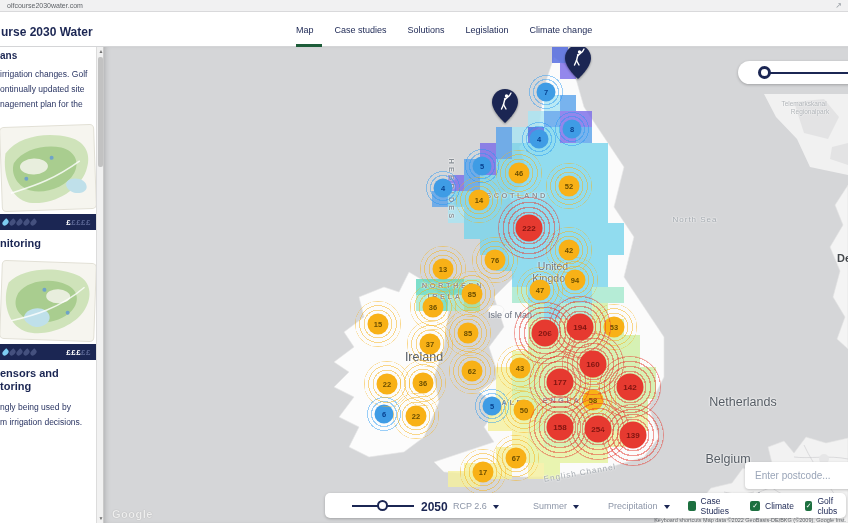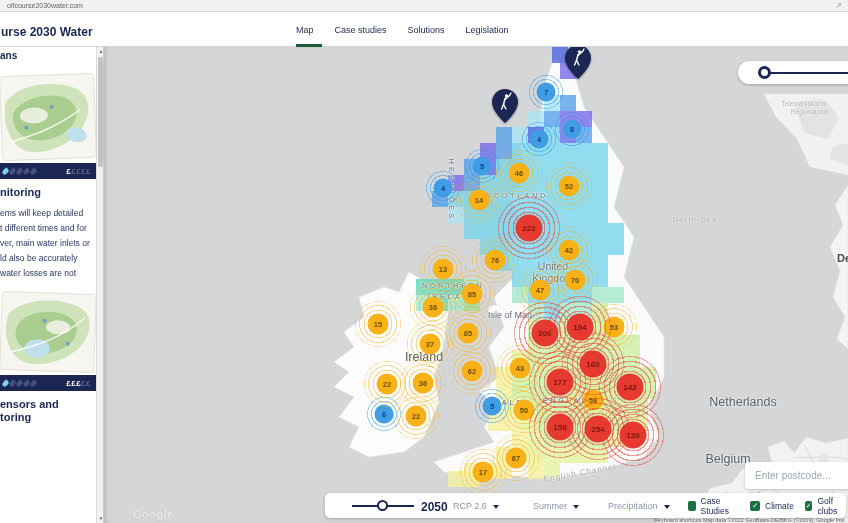--- a/index.html
+++ b/index.html
@@ -81,21 +81,21 @@
   .bb-handle { position:absolute; left:52px; top:7px; width:11px; height:11px; background:#fff; border:2.5px solid #1b2653; border-radius:50%; cursor:pointer; }
   .bb-year { position:absolute; left:96px; top:7px; font-size:12px; font-weight:bold; color:#1b2653; }
   .bb-dd { position:absolute; top:8px; font-size:9px; color:#8d96a8; cursor:pointer; white-space:nowrap; }
   .caret { display:inline-block; margin-left:6px; width:0; height:0; border-left:3.5px solid transparent; border-right:3.5px solid transparent; border-top:4.5px solid #1b2653; vertical-align:middle; }
   #cb-group { position:absolute; left:363px; top:0; height:25px; display:flex; align-items:center; gap:11px; }
   .cb { display:flex; align-items:center; gap:5px; cursor:pointer; }
   .cb-box { width:10px; height:10px; background:#1d7040; border-radius:2px; color:#fff; font-size:7px; line-height:10px; text-align:center; }
   .cb-label { font-size:8.5px; color:#1b2653; }
 
   .attribution { position:absolute; right:2px; bottom:0px; font-size:5.5px; color:#5f6368; z-index:11; white-space:nowrap; }
-  .watermark { position:absolute; left:8px; bottom:3px; font-size:11px; font-weight:bold; color:#eeeeee; text-shadow:0 0 1px #9a9a9a; z-index:11; letter-spacing:.5px;margin-left:21px; }
+  .watermark { position:absolute; left:8px; bottom:3px; font-size:11px; font-weight:bold; color:#eeeeee; text-shadow:0 0 1px #9a9a9a; z-index:11; letter-spacing:.5px; }
 </style>
 </head>
 <body>
 
 <div class="url-bar">
   <span class="url-text">olfcourse2030water.com</span>
   <span class="share-ic">↗</span>
 </div>
 
 <div class="app-header">
@@ -107,25 +107,31 @@
       </div>
       <div class="tab">
         <span>Case studies</span>
       </div>
       <div class="tab">
         <span>Solutions</span>
       </div>
       <div class="tab">
         <span>Legislation</span>
       </div>
+      <div class="tab">
+        <span>Climate change</span>
+      </div>
     </div>
 </div>
 
 <div class="sidebar">
   <div class="frag-heading">ans</div>
+  <div class="s-text">irrigation changes. Golf
+ontinually updated site
+nagement plan for the</div>
 
   <div class="s-card">
     <svg class="illus" width="96" height="92" viewBox="0 0 96 92">
       <g transform="rotate(-2 48 46)">
         <rect x="1" y="4" width="94" height="84" rx="4" fill="#f6f5ef" stroke="#e2e0d6"></rect>
         <path d="M6 30 C20 12 50 10 70 16 C88 21 92 36 86 50 C78 70 50 84 28 80 C10 76 2 52 6 30 Z" fill="#cfe3ba"></path>
         <path d="M14 40 C24 26 46 22 62 26 C76 30 80 42 74 52 C66 66 44 72 30 68 C18 64 10 52 14 40 Z" fill="#a9cd8f"></path>
         <ellipse cx="34" cy="44" rx="14" ry="8" fill="#e8eedd"></ellipse>
         <path d="M70 58 C78 56 86 60 86 66 C86 72 76 74 70 70 C64 66 64 60 70 58 Z" fill="#bfe0ea"></path>
         <path d="M10 70 C30 64 50 60 80 40" stroke="#ffffff" stroke-width="1.5" fill="none" opacity=".8"></path>
@@ -137,25 +143,20 @@
       <span class="price-drops">
           <span class="drop lit"></span>
           <span class="drop"></span>
           <span class="drop"></span>
           <span class="drop"></span>
           <span class="drop"></span>
         </span>
       <span class="price-val"><span class="price-bold">£</span><span class="price-dim">££££</span></span>
     </div>
     <div class="card-heading">nitoring</div>
-    <div class="card-body">ems will keep detailed
-t different times and for
-ver, main water inlets or
-ld also be accurately
-water losses are not</div>
   </div>
 
   <div class="s-card">
     <svg class="illus" width="96" height="84" viewBox="0 0 96 84">
       <g transform="rotate(2 48 42)">
         <rect x="1" y="2" width="94" height="78" rx="4" fill="#f6f5ef" stroke="#e2e0d6"></rect>
         <path d="M8 24 C22 8 56 6 76 14 C92 20 92 38 84 50 C74 66 46 78 26 72 C8 66 2 42 8 24 Z" fill="#cfe3ba"></path>
         <path d="M18 34 C28 20 52 18 66 24 C78 29 80 40 72 50 C62 62 40 66 28 60 C18 55 12 46 18 34 Z" fill="#a9cd8f"></path>
         <path d="M28 52 C36 46 48 48 50 56 C52 64 40 70 32 66 C24 62 22 58 28 52 Z" fill="#bfe0ea"></path>
         <ellipse cx="58" cy="36" rx="12" ry="7" fill="#e8eedd"></ellipse>
@@ -169,20 +170,22 @@
           <span class="drop lit"></span>
           <span class="drop"></span>
           <span class="drop"></span>
           <span class="drop"></span>
           <span class="drop"></span>
         </span>
       <span class="price-val"><span class="price-bold">£££</span><span class="price-dim">££</span></span>
     </div>
     <div class="card-heading">ensors and
 toring</div>
+    <div class="card-body">ngly being used by
+m irrigation decisions.</div>
   </div>
 </div>
 
 <div class="sb-scroll">
   <div class="sb-arrow" style="top:0">▲</div>
   <div class="sb-thumb"></div>
   <div class="sb-arrow" style="bottom:0">▼</div>
 </div>
 
 <div class="map">
@@ -455,21 +458,21 @@
       <div class="cluster yellow" style="left: 415px; top: 126px;">46</div>
       <div class="burst yellow" style="left: 465px; top: 139px;"></div>
       <div class="cluster yellow" style="left: 465px; top: 139px;">52</div>
       <div class="burst yellow" style="left: 375px; top: 153px;"></div>
       <div class="cluster yellow" style="left: 375px; top: 153px;">14</div>
       <div class="burst yellow" style="left: 465px; top: 203px;"></div>
       <div class="cluster yellow" style="left: 465px; top: 203px;">42</div>
       <div class="burst yellow" style="left: 391px; top: 213px;"></div>
       <div class="cluster yellow" style="left: 391px; top: 213px;">76</div>
       <div class="burst yellow" style="left: 471px; top: 233px;"></div>
-      <div class="cluster yellow" style="left: 471px; top: 233px;">70</div>
+      <div class="cluster yellow" style="left: 471px; top: 233px;">94</div>
       <div class="burst yellow" style="left: 436px; top: 243px;"></div>
       <div class="cluster yellow" style="left: 436px; top: 243px;">47</div>
       <div class="burst yellow" style="left: 339px; top: 222px;"></div>
       <div class="cluster yellow" style="left: 339px; top: 222px;">13</div>
       <div class="burst yellow" style="left: 368px; top: 247px;"></div>
       <div class="cluster yellow" style="left: 368px; top: 247px;">85</div>
       <div class="burst yellow" style="left: 329px; top: 260px;"></div>
       <div class="cluster yellow" style="left: 329px; top: 260px;">36</div>
       <div class="burst yellow" style="left: 274px; top: 277px;"></div>
       <div class="cluster yellow" style="left: 274px; top: 277px;">15</div>

